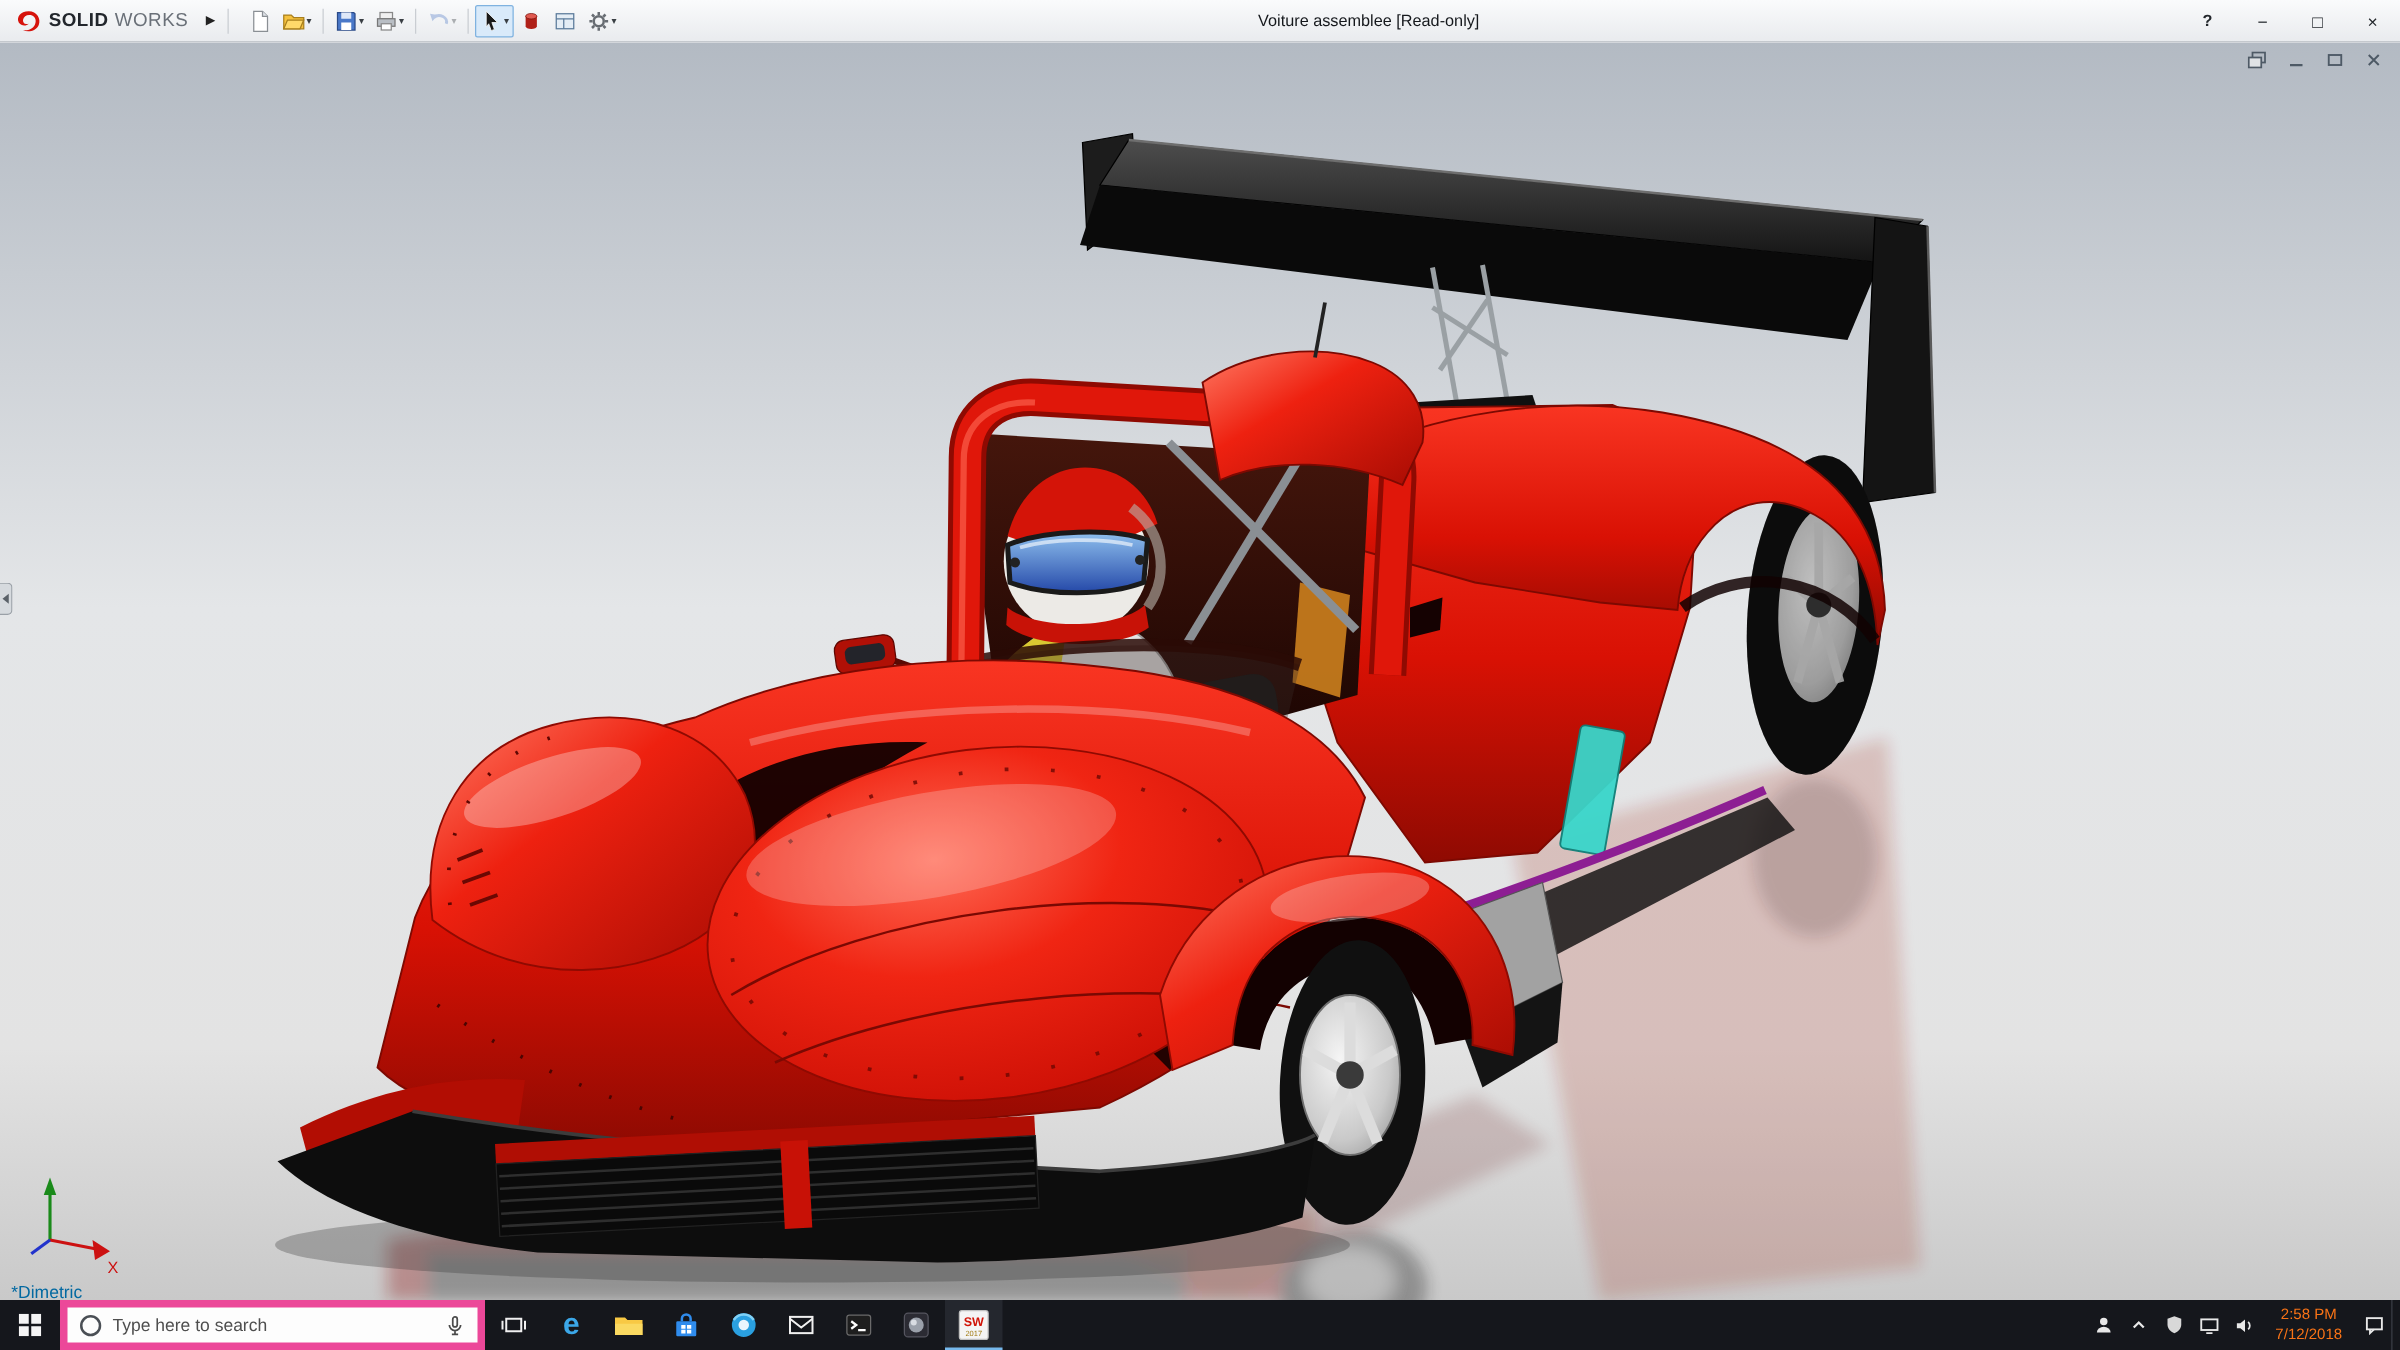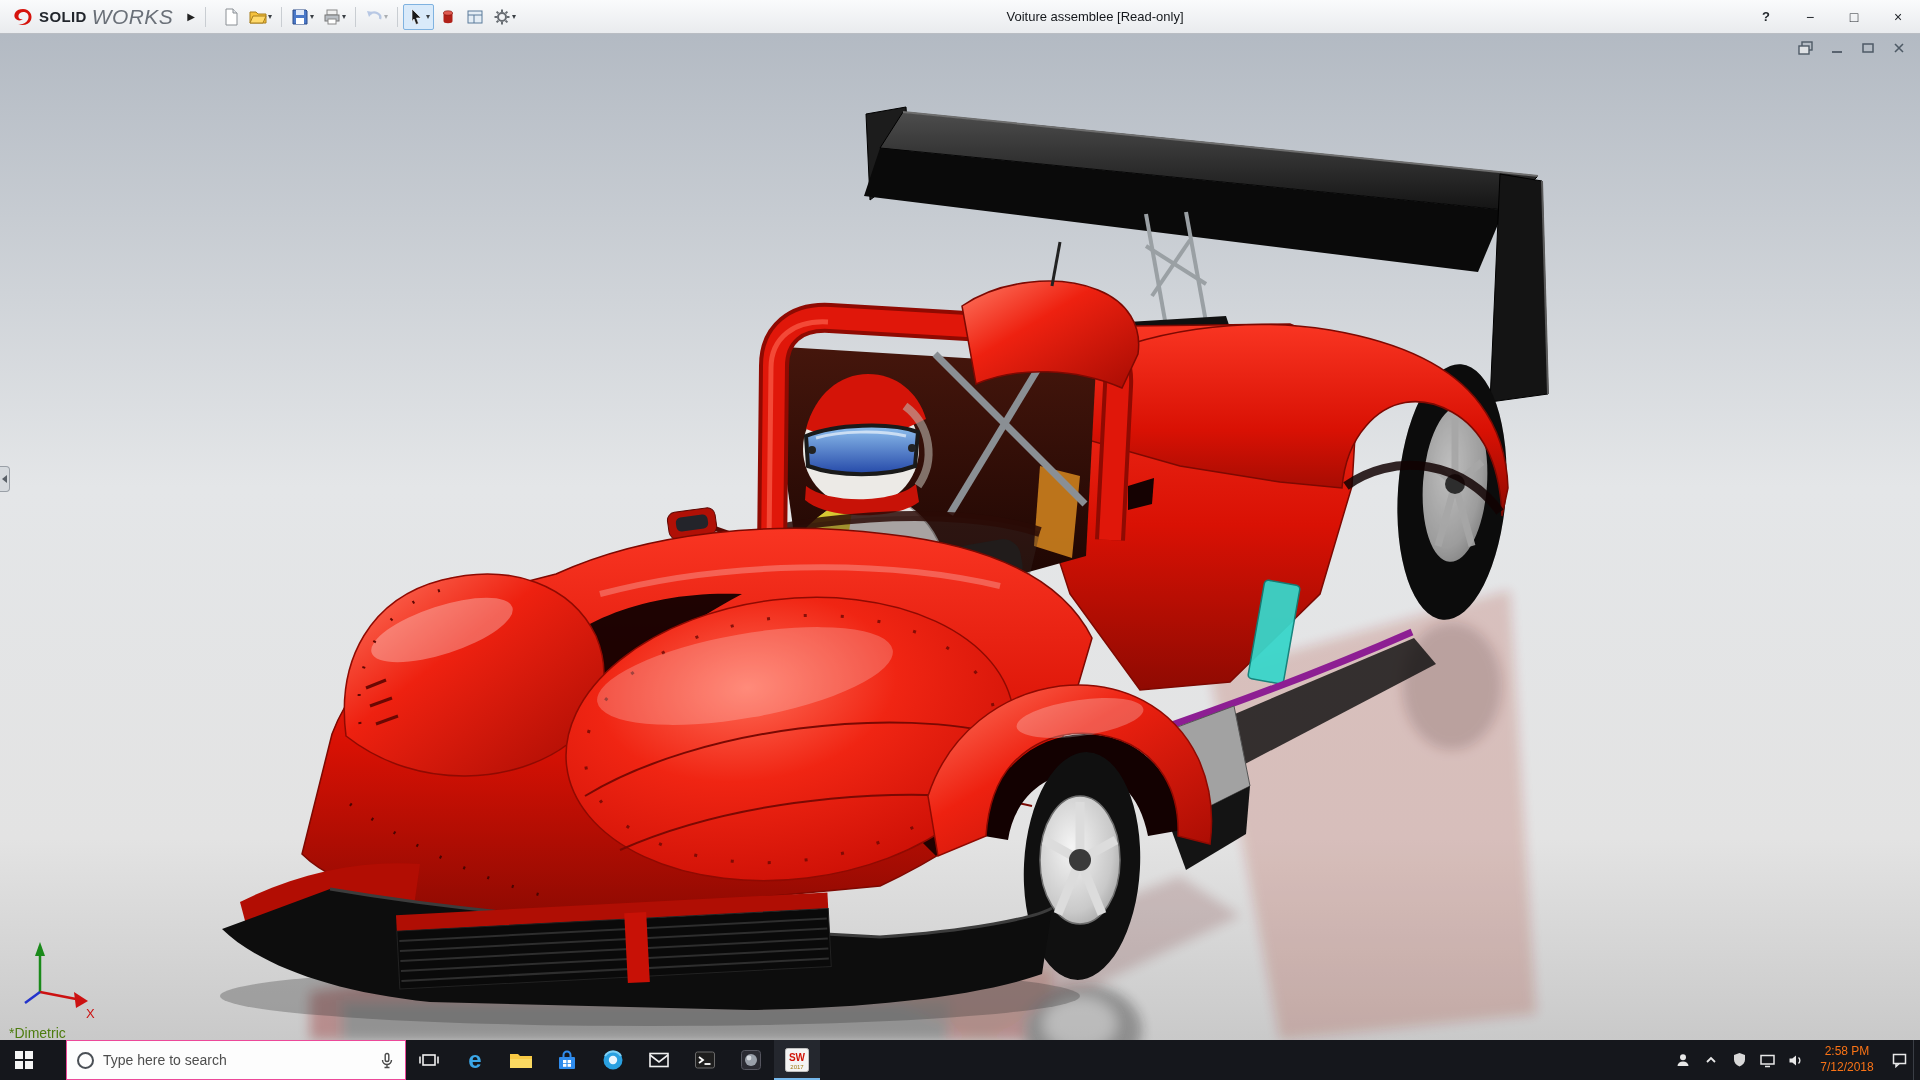--- a/index.html
+++ b/index.html
@@ -5,21 +5,21 @@
   * { margin:0; padding:0; box-sizing:border-box; }
   html,body { width:1920px; height:1080px; overflow:hidden;
     font-family:"Liberation Sans","DejaVu Sans",sans-serif; }
   .app { width:1920px; height:1080px; display:flex; flex-direction:column; background:#e6e7e9; }
 
   
   .titlebar { height:34px; flex:0 0 34px; background:linear-gradient(#fafbfc,#e9ebee);
     border-bottom:1px solid #b9bdc3; display:flex; align-items:center; position:relative; }
   .brand { display:flex; align-items:center; gap:5px; padding:0 8px 0 10px; height:100%; }
   .brand .bold { font-size:15px; font-weight:bold; color:#22262c; letter-spacing:.4px; }
-  .brand .light { font-size:21px; font-weight:normal; color:#6a7078; letter-spacing:.4px;font-style:italic; }
+  .brand .light { font-size:15px; font-weight:normal; color:#6a7078; letter-spacing:.4px; }
   .flyout { font-size:10px; color:#222; padding:0 6px; cursor:default; }
   .toolbar { display:flex; align-items:center; gap:1px; margin-left:8px; height:100%; }
   .tb-btn { display:flex; align-items:center; height:26px; padding:0 3px; border:1px solid transparent; border-radius:2px; }
   .tb-btn.active { background:#d9eafa; border-color:#7fb2e0; }
   .tb-btn.disabled { opacity:.38; }
   .tb-caret { font-size:8px; color:#3a3f44; margin-left:1px; }
   .tb-sep { width:1px; height:20px; background:#c9cdd2; margin:0 4px; }
   .win-title { position:absolute; left:470px; right:200px; text-align:center; font-size:13px; color:#15181c; pointer-events:none; }
   .win-controls { margin-left:auto; display:flex; height:100%; }
   .wc { width:44px; height:100%; display:flex; align-items:center; justify-content:center;
@@ -27,27 +27,27 @@
   .wc.help { font-size:13px; font-weight:bold; }
 
   
   .viewport { position:relative; flex:1 1 auto; overflow:hidden; background:#dfe2e5; }
   .viewport svg.canvas { display:block; }
   .doc-controls { position:absolute; top:6px; right:12px; display:flex; gap:13px; }
   .doc-controls .dc { width:18px; height:15px; display:flex; align-items:center; justify-content:center; }
   .left-tab { position:absolute; left:0; top:432px; width:10px; height:26px; background:#d6dade;
     border:1px solid #9aa0a7; border-left:none; border-radius:0 4px 4px 0; display:flex; align-items:center; justify-content:center; }
   .left-tab i { width:0; height:0; border-top:4px solid transparent; border-bottom:4px solid transparent; border-right:5px solid #5a6168; }
-  .orientation { position:absolute; left:9px; bottom:-1px; font-size:14px; color:#4d7c0f; }
+  .orientation { position:absolute; left:9px; bottom:-1px; font-size:14px; color:#0369a1; }
   .triad { position:absolute; left:10px; bottom:18px; }
 
   
   .taskbar { height:40px; flex:0 0 40px; background:#15171c; display:flex; align-items:stretch; color:#eee; }
   .tk-start { width:48px; display:flex; align-items:center; justify-content:center; }
-  .tk-search { width:340px; background:#fdfdfd; border:1px solid #ec4899; display:flex; align-items:center; gap:9px; padding:0 10px;margin-left:18px; }
+  .tk-search { width:340px; background:#fdfdfd; border:6px solid #ec4899; display:flex; align-items:center; gap:9px; padding:0 10px; }
   .cortana-ring { width:17px; height:17px; border:2px solid #4a4f55; border-radius:50%; flex:0 0 auto; }
   .tk-search input { flex:1; border:none; outline:none; background:transparent; font-size:14px; color:#333;
     font-family:"Liberation Sans","DejaVu Sans",sans-serif; }
   .tk-search input::placeholder { color:#4e4e4e; opacity:1; }
   .tk-app { width:46px; display:flex; align-items:center; justify-content:center; position:relative; }
   .tk-app.running { background:#24272e; box-shadow:inset 0 -2px 0 #76b9ed;text-align:center; }
   .edge-e { font-size:24px; font-weight:bold; color:#3ba7e8; line-height:1; }
   .tray { margin-left:auto; display:flex; align-items:center; gap:0; }
   .tray-icon { width:28px; height:40px; display:flex; align-items:center; justify-content:center; }
   .clock { width:76px; text-align:center; font-size:12px; line-height:1.3; color:#f97316; padding:0 2px; }

